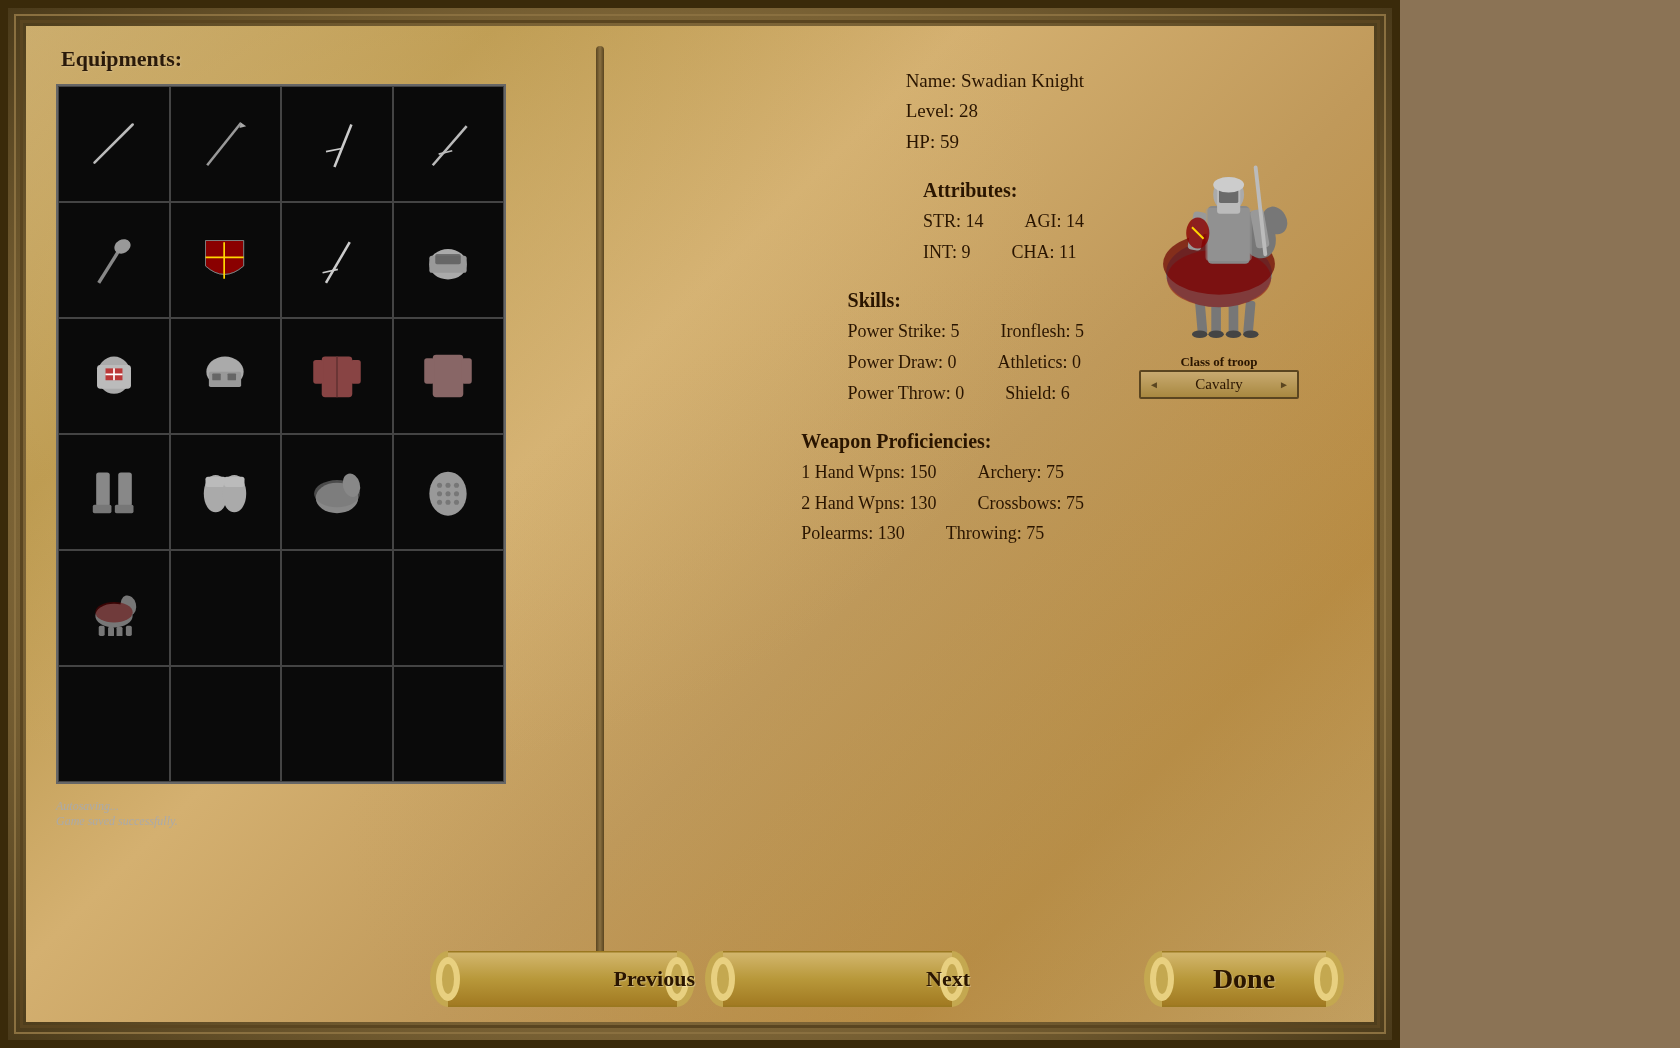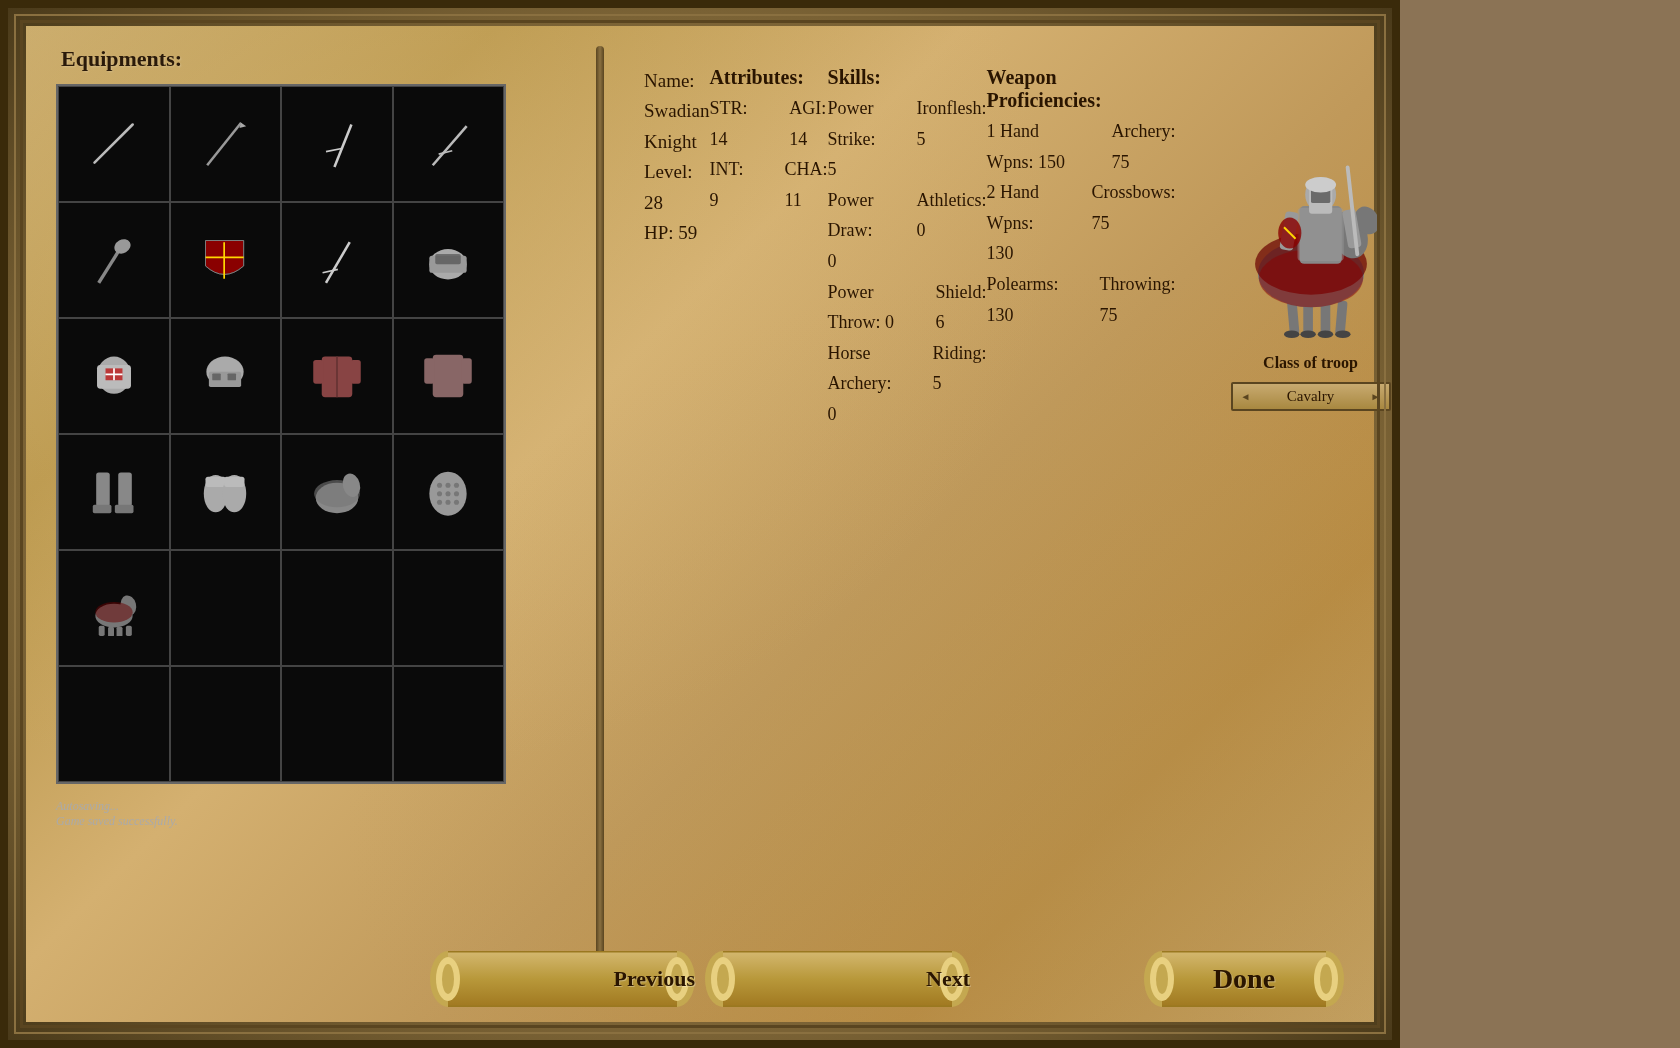--- a/index.html
+++ b/index.html
@@ -112,23 +112,24 @@
       background: linear-gradient(to right, #5a4520, #8a7040, #5a4520);
       margin: 0 20px;
       border-radius: 4px;
       flex-shrink: 0;
     }
 
     
     .center-panel {
       flex: 1;
       display: flex;
-      flex-direction: row;
+      flex-direction: column;
       padding: 20px 10px 10px 20px;
       color: #1a0a00;
+      align-items: flex-end;
     }
 
     .stat-section {
       margin-bottom: 22px;
     }
 
     .stat-line {
       font-size: 19px;
       line-height: 1.6;
       color: #2a1500;
@@ -168,24 +169,23 @@
       position: relative;
     }
 
     
     .knight-figure {
       width: 180px;
       height: 270px;
     }
 
     .class-label {
-      font-size: 16px;
+      font-size: 13px;
       color: #2a1500;
       margin-top: 8px;
-      margin-bottom: 10px;
       font-weight: bold;
     }
 
     .class-dropdown {
       width: 160px;
       background: linear-gradient(to bottom, #c8aa70, #a88840);
       border: 2px solid #5a4520;
       color: #2a1500;
       font-size: 15px;
       padding: 4px 8px;
@@ -450,24 +450,20 @@
           <span>Power Strike: 5</span>
           <span>Ironflesh: 5</span>
         </div>
         <div class="stat-row">
           <span>Power Draw: 0</span>
           <span>Athletics: 0</span>
         </div>
         <div class="stat-row">
           <span>Power Throw: 0</span>
           <span>Shield: 6</span>
-        </div>
-        <div class="stat-row">
-          <span>Horse Archery: 0</span>
-          <span>Riding: 5</span>
         </div>
       </div>
 
       <div class="stat-section">
         <div class="section-header">Weapon Proficiencies:</div>
         <div class="stat-row">
           <span>1 Hand Wpns: 150</span>
           <span>Archery: 75</span>
         </div>
         <div class="stat-row">

